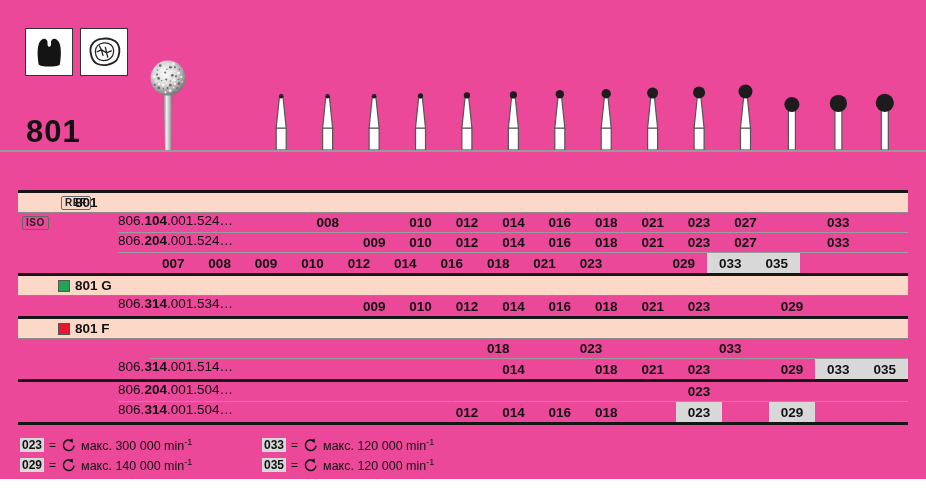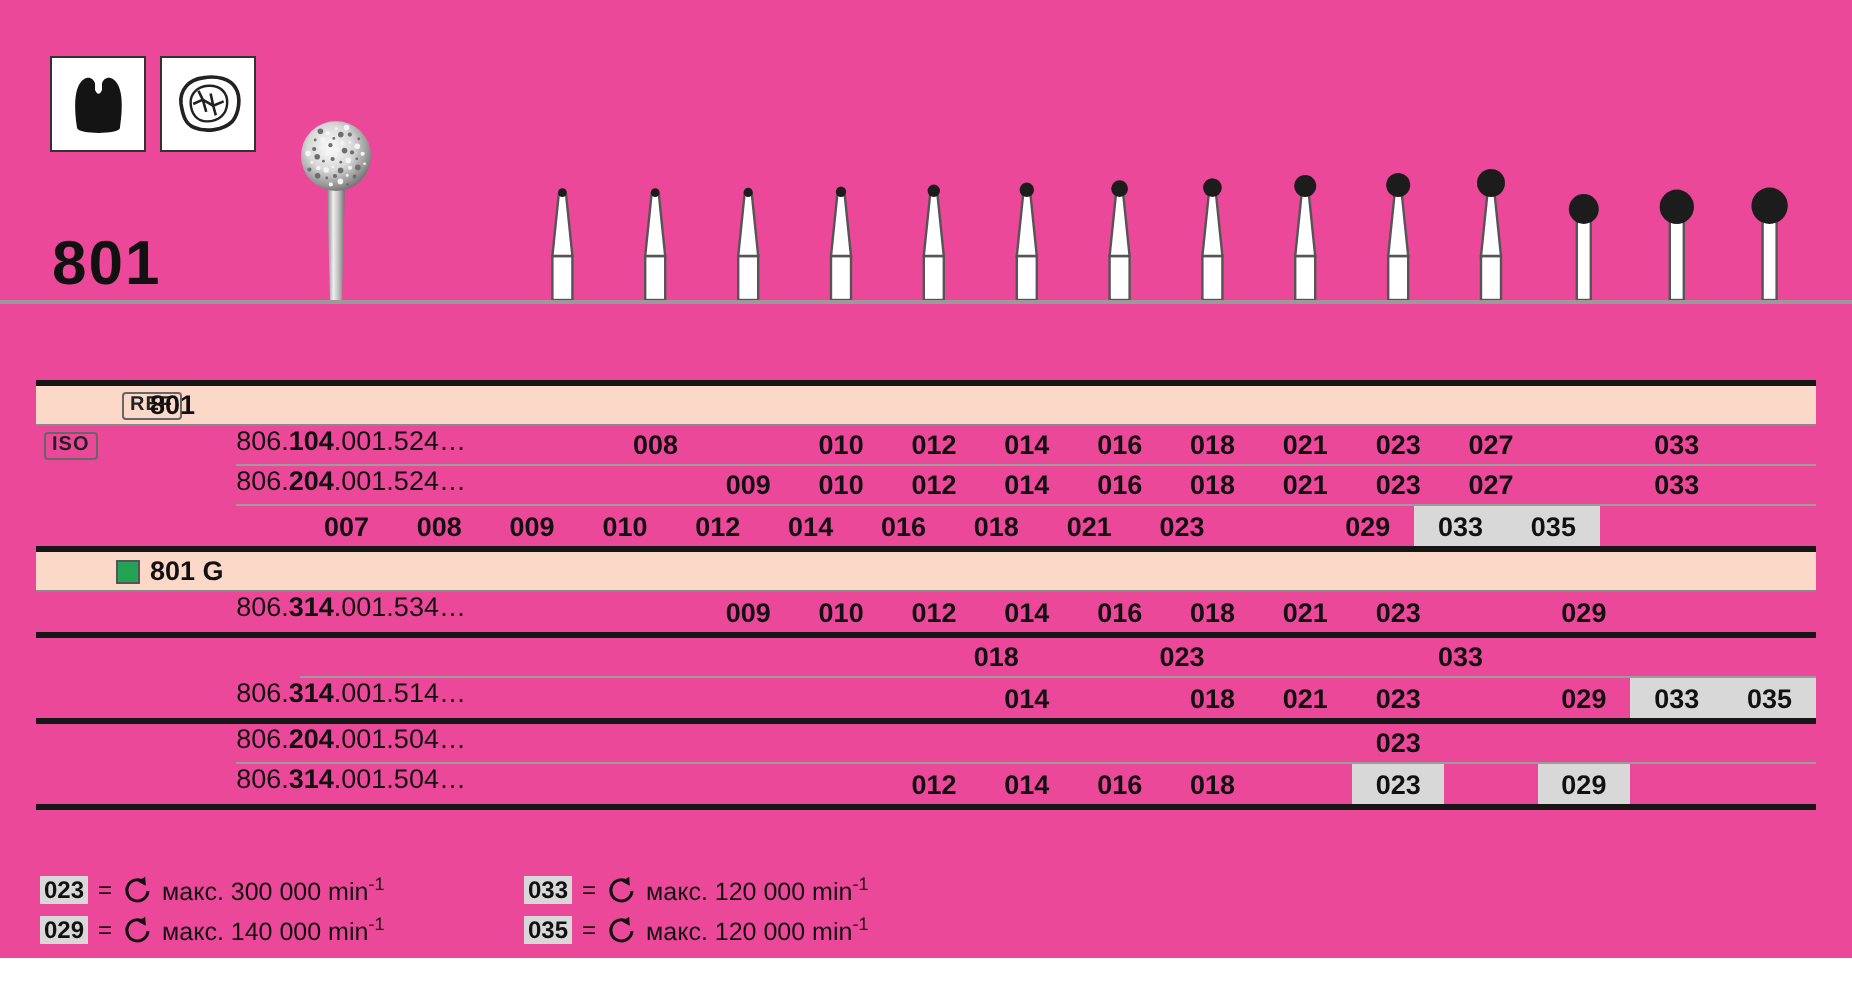--- a/index.html
+++ b/index.html
@@ -301,20 +301,24 @@
             <div class="size-cell">021</div>
             <div class="size-cell">023</div>
             <div class="size-cell"></div>
             <div class="size-cell">029</div>
             <div class="size-cell"></div>
             <div class="size-cell"></div>
           </div>
         </div>
       </div>
       <div class="section">
+        <div class="sec-header">
+          <div class="color-sq" style="background: rgb(230, 24, 45);"></div>
+          <div class="sec-title">801 F</div>
+        </div>
         <div class="data-row">
           <div class="label-cell"></div>
           <div class="row-right">
             <div class="size-cell"></div>
             <div class="size-cell"></div>
             <div class="size-cell"></div>
             <div class="size-cell"></div>
             <div class="size-cell"></div>
             <div class="size-cell"></div>
             <div class="size-cell"></div>

